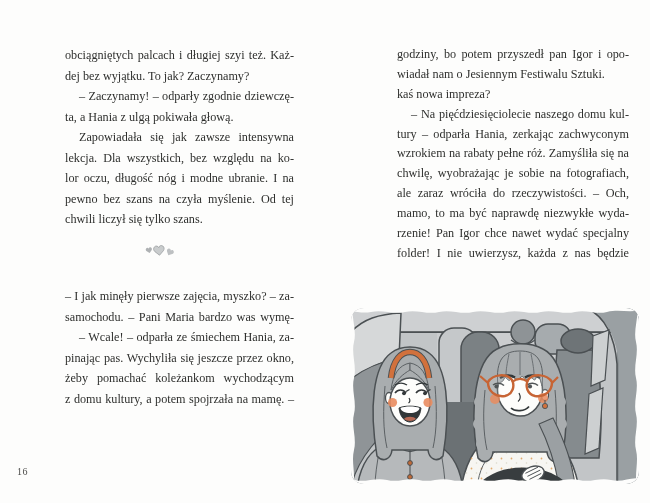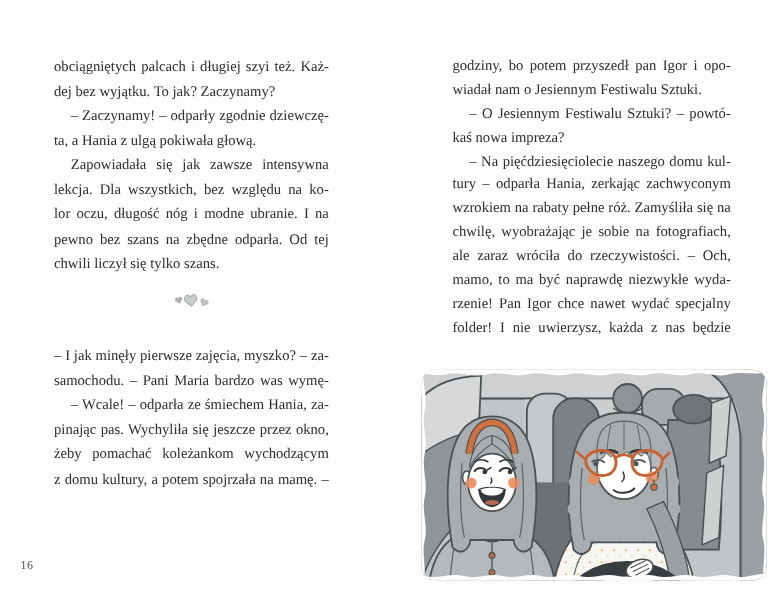--- a/index.html
+++ b/index.html
@@ -2,21 +2,21 @@
 <html><head>
 <meta charset="utf-8">
 <style>
   html,body{margin:0;padding:0;}
   body{
     width:650px;height:503px;position:relative;
     background:#fdfdfc;overflow:hidden;
     font-family:"Liberation Serif", serif;
     color:#2e2f2d;
   }
-  .textcol{position:absolute;font-size:12.2px;line-height:20.5px;}
+  .textcol{position:absolute;font-size:12.2px;line-height:20.5px;margin-left:20px;}
   .line{
     text-align:justify;
     text-align-last:justify;
     white-space:nowrap;
     height:20.5px;
   }
   #right-block-1 .line{height:19.9px;font-family:Liberation Serif, serif;}
   #right-block-1{line-height:19.9px;}
   .line.ragged{text-align-last:left;}
   .line.indent{text-indent:14px;}
@@ -34,21 +34,21 @@
 <body>
 
 <div id="left-block-1" class="textcol">
     <div class="line">obciągniętych palcach i długiej szyi też. Każ-</div>
     <div class="line ragged">dej bez wyjątku. To jak? Zaczynamy?</div>
     <div class="line indent">– Zaczynamy! – odparły zgodnie dziewczę-</div>
     <div class="line ragged">ta, a Hania z ulgą pokiwała głową.</div>
     <div class="line indent">Zapowiadała się jak zawsze intensywna</div>
     <div class="line">lekcja. Dla wszystkich, bez względu na ko-</div>
     <div class="line">lor oczu, długość nóg i modne ubranie. I na</div>
-    <div class="line">pewno bez szans na zbędne odparła. Od tej</div>
+    <div class="line">pewno bez szans na czyła myślenie. Od tej</div>
     <div class="line ragged">chwili liczył się tylko szans.</div>
   </div>
 
 <svg class="hearts" viewBox="0 0 36 20">
   <defs>
     <path id="heart" d="M0,-2.2 C-0.5,-4 -2.6,-4.6 -4,-3.4 C-5.4,-2.2 -5.3,-0.2 -4,1.2 L0,5 L4,1.2 C5.3,-0.2 5.4,-2.2 4,-3.4 C2.6,-4.6 0.5,-4 0,-2.2 Z"></path>
   </defs>
   <use href="#heart" transform="translate(6,9) rotate(-12) scale(0.62)" fill="#aeb1b3"></use>
   <use href="#heart" transform="translate(16,9) rotate(-6) scale(1.05)" fill="#c9cccd" stroke="#999da0" stroke-width="0.7"></use>
   <use href="#heart" transform="translate(27,11) rotate(28) scale(0.72)" fill="#bdc0c2"></use>
@@ -59,21 +59,20 @@
     <div class="line">samochodu. – Pani Maria bardzo was wymę-</div>
     <div class="line indent">– Wcale! – odparła ze śmiechem Hania, za-</div>
     <div class="line">pinając pas. Wychyliła się jeszcze przez okno,</div>
     <div class="line">żeby pomachać koleżankom wychodzącym</div>
     <div class="line">z domu kultury, a potem spojrzała na mamę. –</div>
   </div>
 
 <div id="right-block-1" class="textcol">
     <div class="line">godziny, bo potem przyszedł pan Igor i opo-</div>
     <div class="line ragged">wiadał nam o Jesiennym Festiwalu Sztuki.</div>
-    <div class="line indent">– O Jesiennym Festiwalu Sztuki? – powtó-</div>
     <div class="line ragged">kaś nowa impreza?</div>
     <div class="line indent">– Na pięćdziesięciolecie naszego domu kul-</div>
     <div class="line">tury – odparła Hania, zerkając zachwyconym</div>
     <div class="line">wzrokiem na rabaty pełne róż. Zamyśliła się na</div>
     <div class="line">chwilę, wyobrażając je sobie na fotografiach,</div>
     <div class="line">ale zaraz wróciła do rzeczywistości. – Och,</div>
     <div class="line">mamo, to ma być naprawdę niezwykłe wyda-</div>
     <div class="line">rzenie! Pan Igor chce nawet wydać specjalny</div>
     <div class="line">folder! I nie uwierzysz, każda z nas będzie</div>
   </div>

